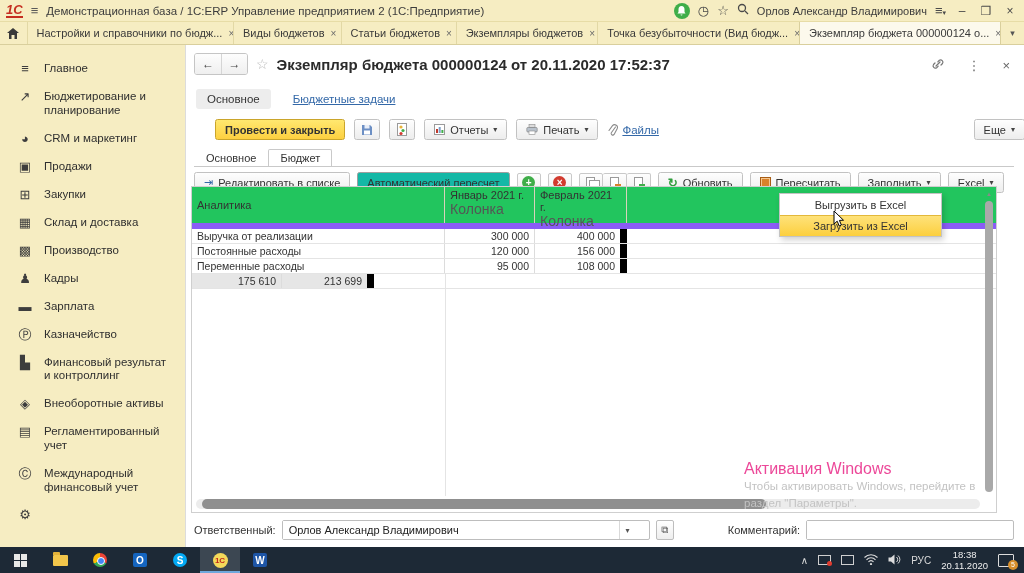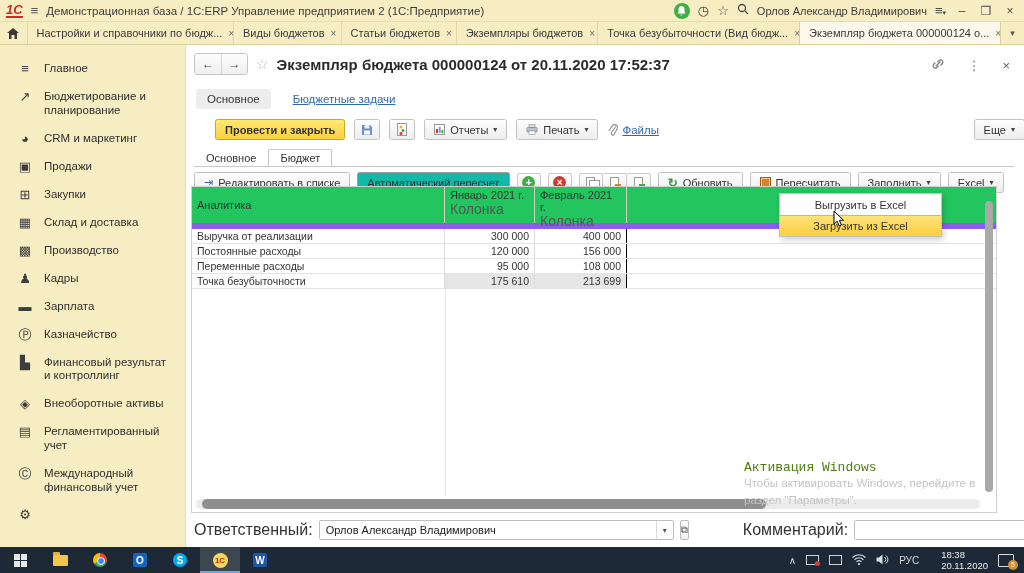--- a/index.html
+++ b/index.html
@@ -86,59 +86,59 @@
   .gh { border-right:1px solid #d8d2bc; padding:2px 5px; }
   .gh .m { font-size:11px; color:#333; }
   .gh .s { font-size:14px; color:#555; }
   .gh0 { width:253px; display:flex; align-items:center; }
   .gh1 { width:90px; }
   .gh2 { width:92px; }
   .grow { display:flex; height:15px; border-bottom:1px solid #e4e4e4; }
   .gc { font-size:10.5px; padding:0 5px; line-height:14px; white-space:nowrap; overflow:hidden; }
   .gc0 { width:253px; border-right:1px solid #dcdcdc; }
   .gc1 { width:90px; text-align:right; border-right:1px solid #dcdcdc; }
-  .gc2 { width:92px; text-align:right; border-right:1px solid #000000; }
+  .gc2 { width:92px; text-align:right; border-right:7px solid #000000; }
   .grow.total .gc1, .grow.total .gc2 { background:#e6e6e6; }
   .vline { position:absolute; left:253px; top:87px; bottom:16px; width:1px; background:#e4e4e4; }
 
   .vscroll { position:absolute; right:2px; top:2px; width:10px; bottom:16px; }
   .vscroll .arr { color:#8a8a8a; font-size:7px; text-align:center; line-height:10px; }
   .vscroll .thumb { position:absolute; left:1px; right:1px; top:12px; bottom:4px; background:#a9a9a9; border-radius:5px; }
   .hscroll { position:absolute; left:4px; right:16px; bottom:3px; height:10px; background:#ececec; border-radius:5px; }
   .hscroll .thumb { position:absolute; left:6px; top:0; width:72%; height:10px; background:#8f8f8f; border-radius:5px; }
 
   .footer-row { position:absolute; left:8px; top:475px; display:flex; align-items:center; gap:6px; width:820px; }
-  .flabel { font-size:16px; color:#333;text-align:right; }
+  .flabel { font-size:11px; color:#333;text-align:right; }
   .combo { display:flex; align-items:center; border:1px solid #bdbdbd; border-radius:2px; height:20px; background:#fff; }
   .combo input { border:none; outline:none; font-size:11px; padding:0 6px; font-family:"Liberation Sans",sans-serif; color:#222; height:18px; }
   .combo .dd { width:17px; height:18px; border-left:1px solid #d9d9d9; display:flex; align-items:center; justify-content:center; color:#555; font-size:8px; }
   .sqbtn { width:18px; height:20px; border:1px solid #bdbdbd; border-radius:2px; background:linear-gradient(#fff,#eee); display:flex; align-items:center; justify-content:center; font-size:10px; color:#555; }
 
   
   .watermark { position:absolute; left:744px; top:460px; z-index:25; pointer-events:none; }
-  .wm1 { font-size:13px; color:#4d7c0f;font-family:Liberation Mono, monospace; }
+  .wm1 { font-size:16px; color:#ec4899; }
   .wm2 { font-size:11.5px; color:#c3c3c3; width:240px; line-height:1.5; }
 
   
   .taskbar { position:absolute; left:0; top:547px; width:1024px; height:26px; background:#1d2936; display:flex; align-items:center; color:#e8e8e8; }
   .tb-ico { width:40px; height:26px; display:flex; align-items:center; justify-content:center; }
   .tb-ico.active { background:rgba(255,255,255,.14); box-shadow:inset 0 -2px 0 #6fa8dc; }
   .winlogo { width:13px; height:13px; display:grid; grid-template-columns:6px 6px; grid-template-rows:6px 6px; gap:1px; }
   .winlogo i { background:#e8e8e8; }
   .folder { width:15px; height:11px; background:#f3c64b; border-radius:1px; position:relative; }
   .folder:before { content:""; position:absolute; left:0; top:-3px; width:7px; height:3px; background:#e3b23a; border-radius:1px 1px 0 0; }
   .chrome { width:14px; height:14px; border-radius:50%; background:conic-gradient(#ea4335 0 33%, #34a853 33% 66%, #fbbc05 66% 100%); position:relative; }
   .chrome:after { content:""; position:absolute; left:4px; top:4px; width:6px; height:6px; border-radius:50%; background:#4285f4; border:1px solid #fff; }
   .appsq { width:14px; height:14px; border-radius:2px; color:#fff; font-size:10px; font-weight:bold; display:flex; align-items:center; justify-content:center; }
   .c1 { width:15px; height:15px; border-radius:50%; background:#f4d95a; color:#c0291c; font-size:8px; font-weight:bold; display:flex; align-items:center; justify-content:center; }
   .tb-right { margin-left:auto; display:flex; align-items:center; gap:10px; padding-right:10px; }
   .tray { font-size:10px; color:#dcdcdc; }
   .trbox { width:13px; height:10px; border:1px solid #cfcfcf; position:relative; }
   .trbox.reddot:after { content:""; position:absolute; right:-2px; bottom:-2px; width:5px; height:5px; border-radius:50%; background:#e03b2f; }
-  .clock { font-size:9.5px; line-height:1.2; color:#eee;margin-left:12px; }
+  .clock { text-align:center; font-size:9.5px; line-height:1.2; color:#eee; }
   .notif { position:relative; width:16px; height:13px; border:1px solid #dcdcdc; border-radius:1px; }
   .notif .badge { position:absolute; right:-5px; bottom:-4px; background:#d78f2c; color:#fff; border-radius:50%; width:10px; height:10px; font-size:7px; display:flex; align-items:center; justify-content:center; }
 
   .cursor { position:absolute; left:833px; top:210px; z-index:40; }
 </style>
 </head>
 <body>
 
 <div id="screen">
 
@@ -405,21 +405,20 @@
         <div class="gc gc0">Постоянные расходы</div>
         <div class="gc gc1">120 000</div>
         <div class="gc gc2">156 000</div>
       </div>
       <div class="grow">
         <div class="gc gc0">Переменные расходы</div>
         <div class="gc gc1">95 000</div>
         <div class="gc gc2">108 000</div>
       </div>
       <div class="grow total">
-        <div class="gc gc0">Точка безубыточности</div>
         <div class="gc gc1">175 610</div>
         <div class="gc gc2">213 699</div>
       </div>
       <div class="vline"></div>
       <div class="vscroll">
         <div class="arr">▴</div>
         <div class="thumb"></div>
       </div>
       <div class="hscroll">
           <div class="thumb"></div>

